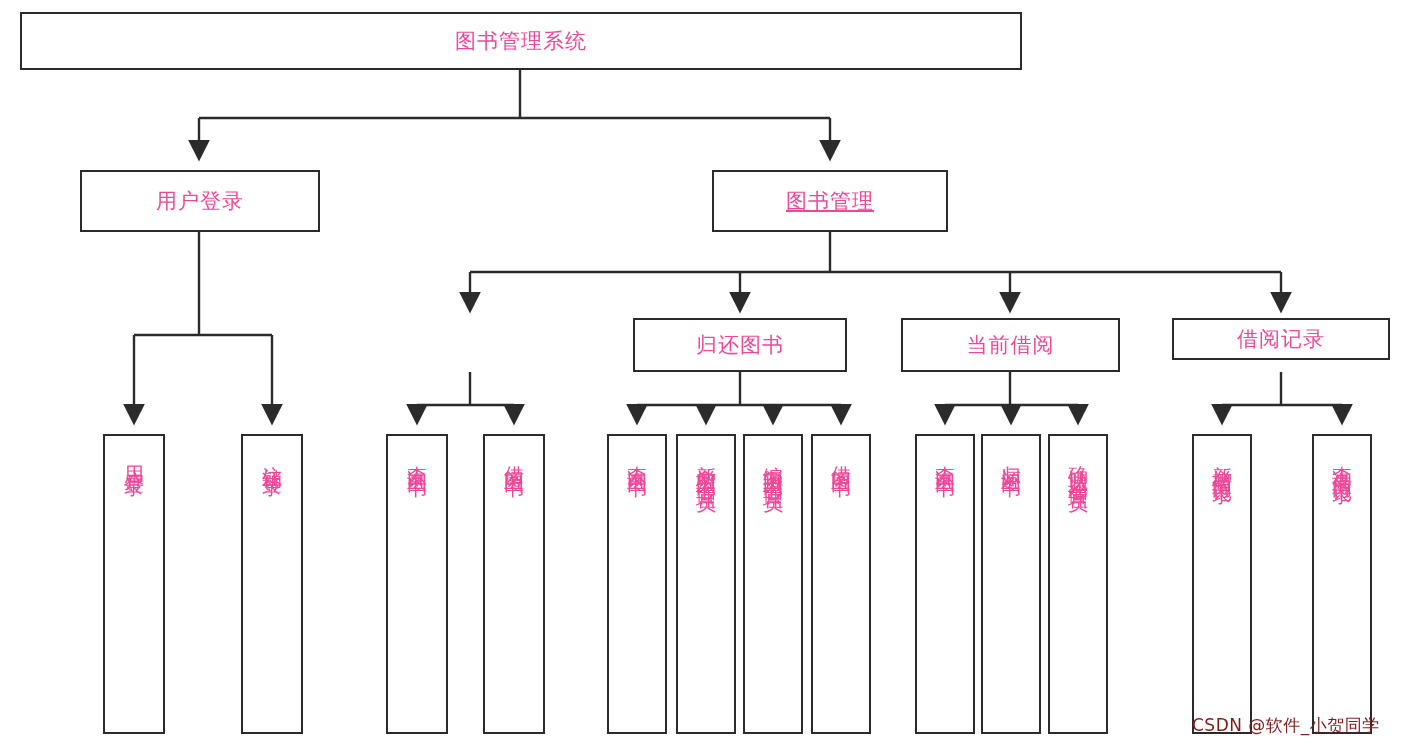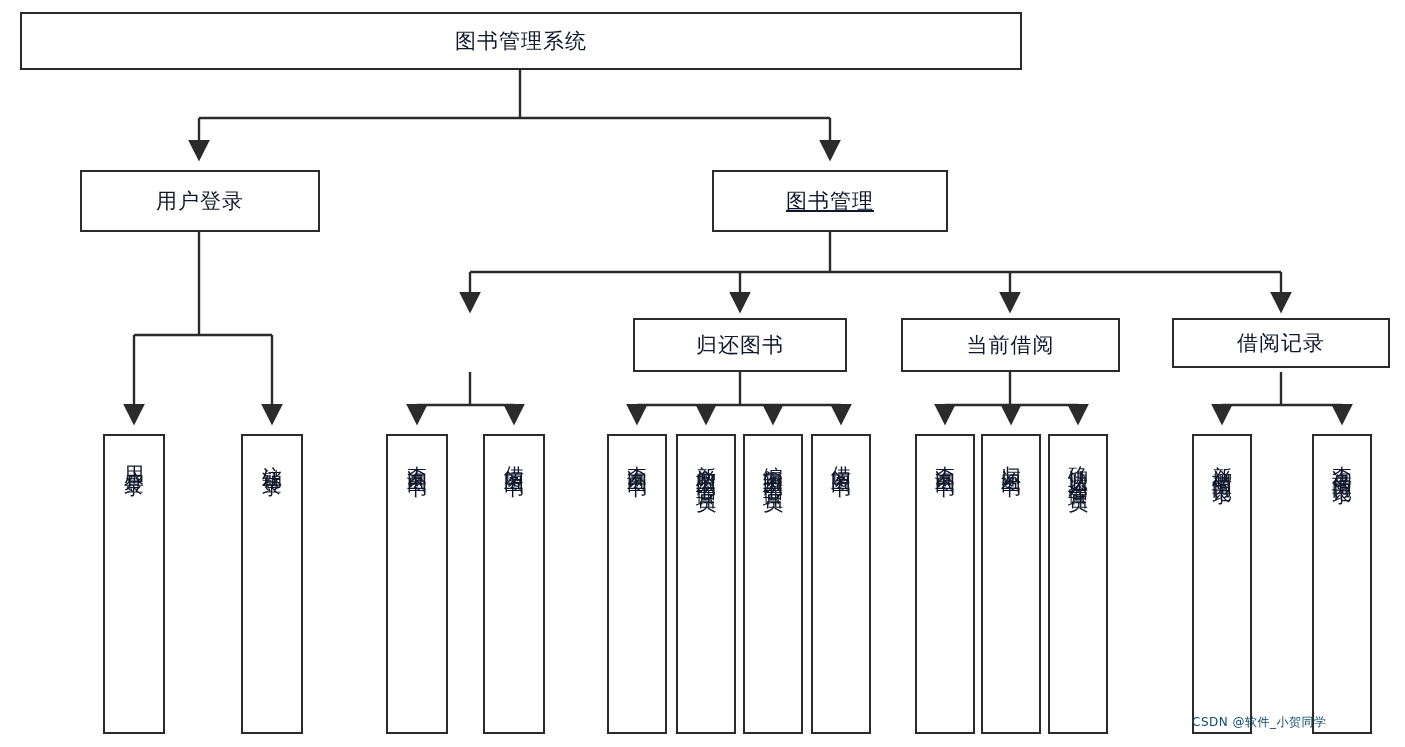--- a/index.html
+++ b/index.html
@@ -27,43 +27,43 @@
     pointer-events: none;
   }
   .node {
     position: absolute;
     box-sizing: border-box;
     border: 2px solid #2b2b2b;
     background: #ffffff;
     display: flex;
     align-items: center;
     justify-content: center;
-    color: #0f172a;
+    color: #ec4899;
   }
   .node.horiz {
     font-size: 21px;
     letter-spacing: 1px;
   }
   .node.vert {
     font-size: 20px;
     padding-top: 14px;
     align-items: flex-start;
     justify-content: center;
   }
   .node.vert .vlabel {
     writing-mode: vertical-rl;
     text-orientation: upright;
     letter-spacing: 4px;
     line-height: 1.05;
     white-space: nowrap;
   }
   .watermark {
     position: absolute;
-    font-size: 12px;
-    color: #0c4a6e;
+    font-size: 17px;
+    color: #7f1d1d;
     white-space: nowrap;
     letter-spacing: 0.5px;
   }
 </style>
 </head>
 <body>
 
 <div id="canvas">
 
   <svg id="edges" xmlns="http://www.w3.org/2000/svg">
@@ -126,21 +126,21 @@
   <div class="node horiz" style="left:712px; top:170px; width:236px; height:62px;text-decoration:underline;">
     <span>图书管理</span>
   </div>
 
   <div class="node horiz" style="left:633px; top:318px; width:214px; height:54px;">
     <span>归还图书</span>
   </div>
   <div class="node horiz" style="left:901px; top:318px; width:219px; height:54px;">
     <span>当前借阅</span>
   </div>
-  <div class="node horiz" style="left:1172px; top:318px; width:218px; height:50px;">
+  <div class="node horiz" style="left:1172px; top:318px; width:218px; height:42px;">
     <span>借阅记录</span>
   </div>
 
   <div class="node vert" style="left:103px; top:434px; width:62px; height:300px;">
     <span class="vlabel">用户登录</span>
   </div>
   <div class="node vert" style="left:241px; top:434px; width:62px; height:300px;">
     <span class="vlabel">注销登录</span>
   </div>
 

